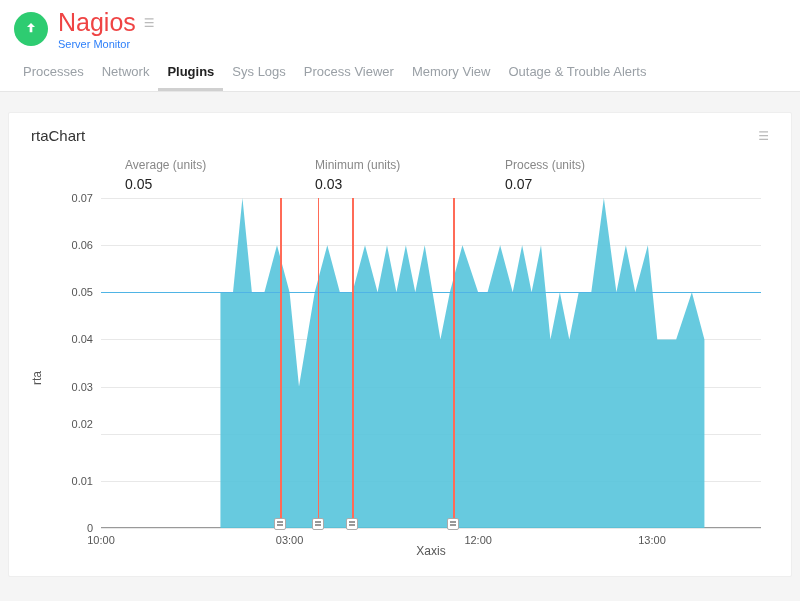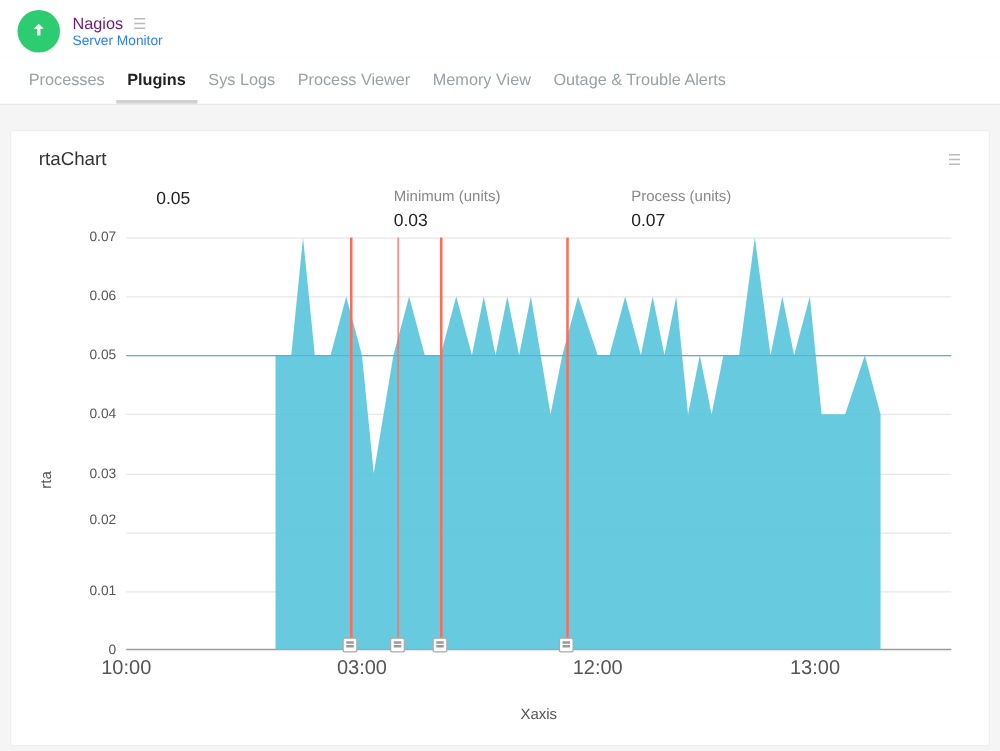--- a/index.html
+++ b/index.html
@@ -24,23 +24,23 @@
     display: flex;
     align-items: center;
     justify-content: center;
     margin-right: 10px;
     flex-shrink: 0;
   }
   .avatar svg { width: 16px; height: 16px; fill: #fff; }
   .title-block { display: flex; flex-direction: column; }
   .title-row { display: flex; align-items: center; }
   .page-title {
-    font-size: 13px;
+    font-size: 25px;
     font-weight: 400;
-    color: #701a75;
+    color: #ef4444;
     margin-right: 8px;
   }
   .title-menu { color: #bbb; font-size: 12px; cursor: pointer; }
   .subtitle-link {
     font-size: 11px;
     color: #2d7ff9;
     text-decoration: none;
     margin-top: 1px;
   }
   .tabs {
@@ -137,34 +137,34 @@
     transform: translateY(-50%);
     font-size: 11px;
     color: #555;
     white-space: nowrap;
   }
   .xtick {
     position: absolute;
     top: 100%;
     margin-top: 6px;
     transform: translateX(-50%);
-    font-size: 16px;
+    font-size: 11px;
     color: #555;
     white-space: nowrap;
   }
   .xaxis-line {
     position: absolute;
     left: 0; right: 0; bottom: 0;
     border-top: 1px solid #999;
   }
   .xaxis-label {
     text-align: center;
     font-size: 12px;
     color: #555;
-    margin-top: 44px;
+    margin-top: 16px;
     margin-left: 46px;
     width: 660px;
   }
   .threshold {
     position: absolute;
     left: 0; right: 0;
     border-top: 1.5px solid #4fb4e5;
     z-index: 3;
   }
   svg.area {
@@ -213,37 +213,39 @@
     <div class="title-row">
       <div class="page-title">Nagios</div>
       <span class="title-menu">☰</span>
     </div>
     <a href="#" class="subtitle-link">Server Monitor</a>
   </div>
 </div>
 
 <div class="tabs">
   <div class="tab">Processes</div>
+  <div class="tab">Network</div>
   <div class="tab active">Plugins</div>
   <div class="tab">Sys Logs</div>
   <div class="tab">Process Viewer</div>
   <div class="tab">Memory View</div>
   <div class="tab">Outage &amp; Trouble Alerts</div>
 
 </div>
 
 <div class="content">
   <div class="card">
     <div class="card-head">
       <div class="card-title">rtaChart</div>
       <span class="card-menu">☰</span>
     </div>
 
     <div class="stats">
       <div class="stat">
+        <div class="stat-label">Average (units)</div>
         <div class="stat-value">0.05</div>
       </div>
       <div class="stat">
         <div class="stat-label">Minimum (units)</div>
         <div class="stat-value">0.03</div>
       </div>
       <div class="stat">
         <div class="stat-label">Process (units)</div>
         <div class="stat-value">0.07</div>
       </div>

